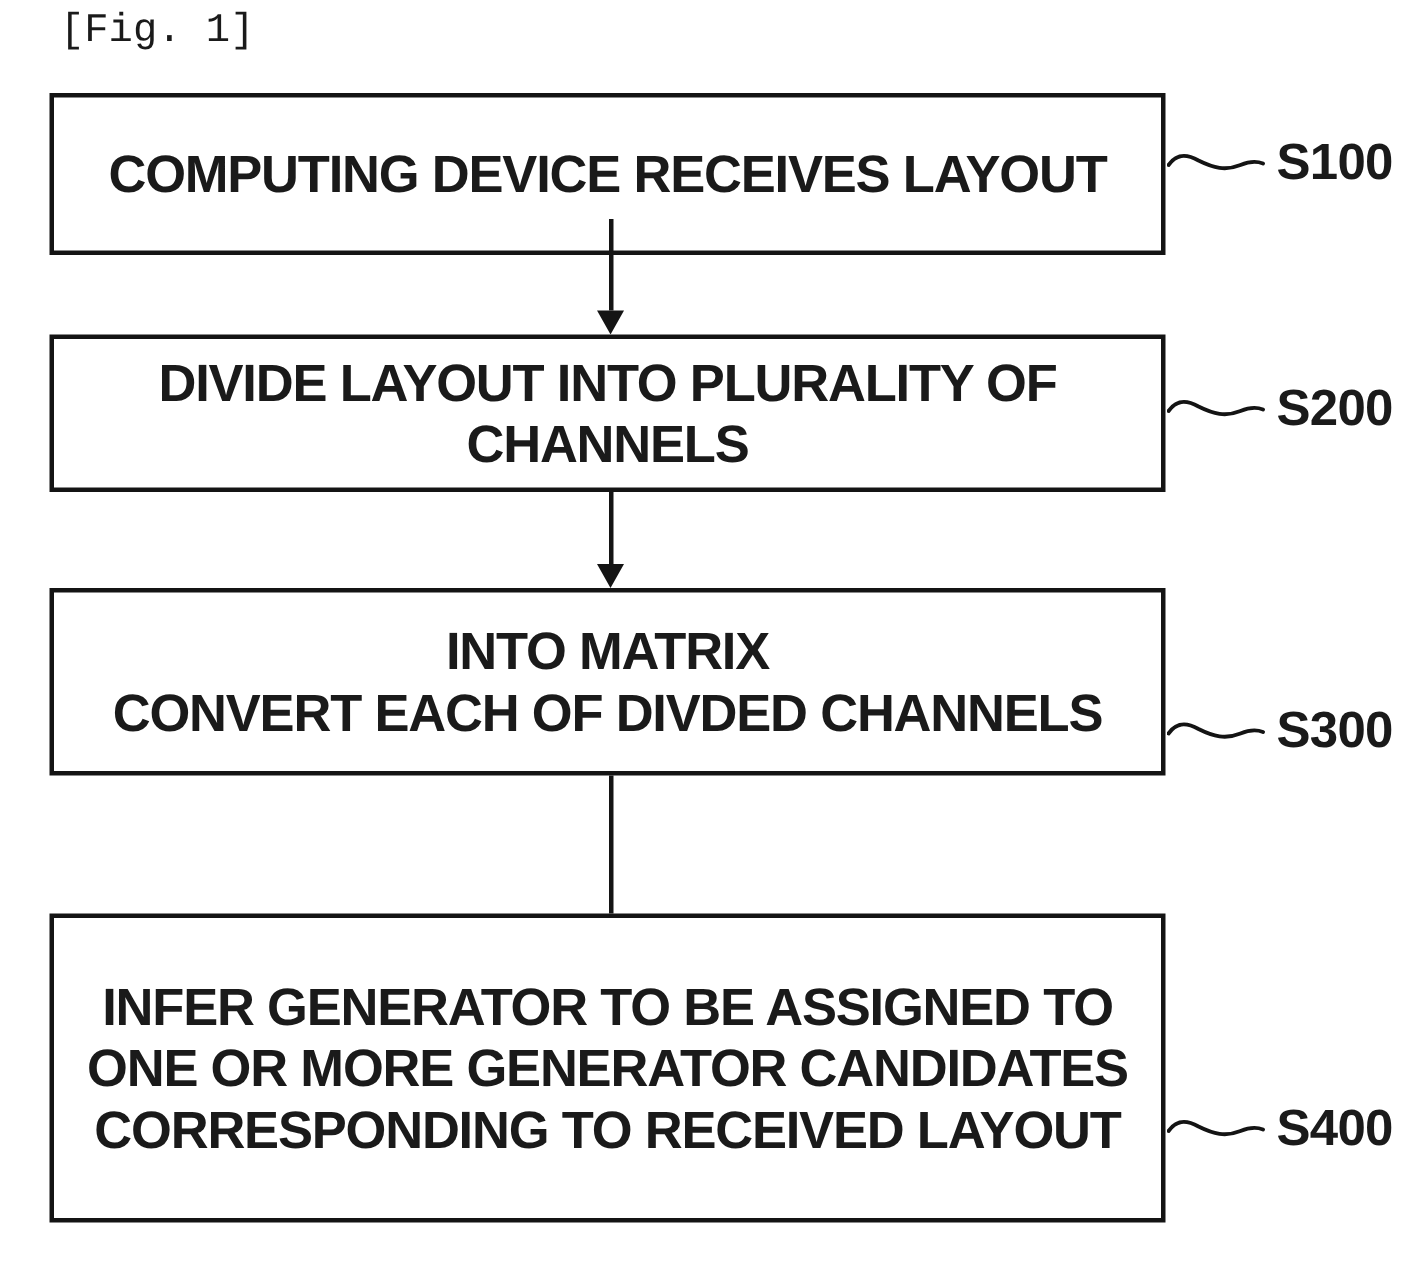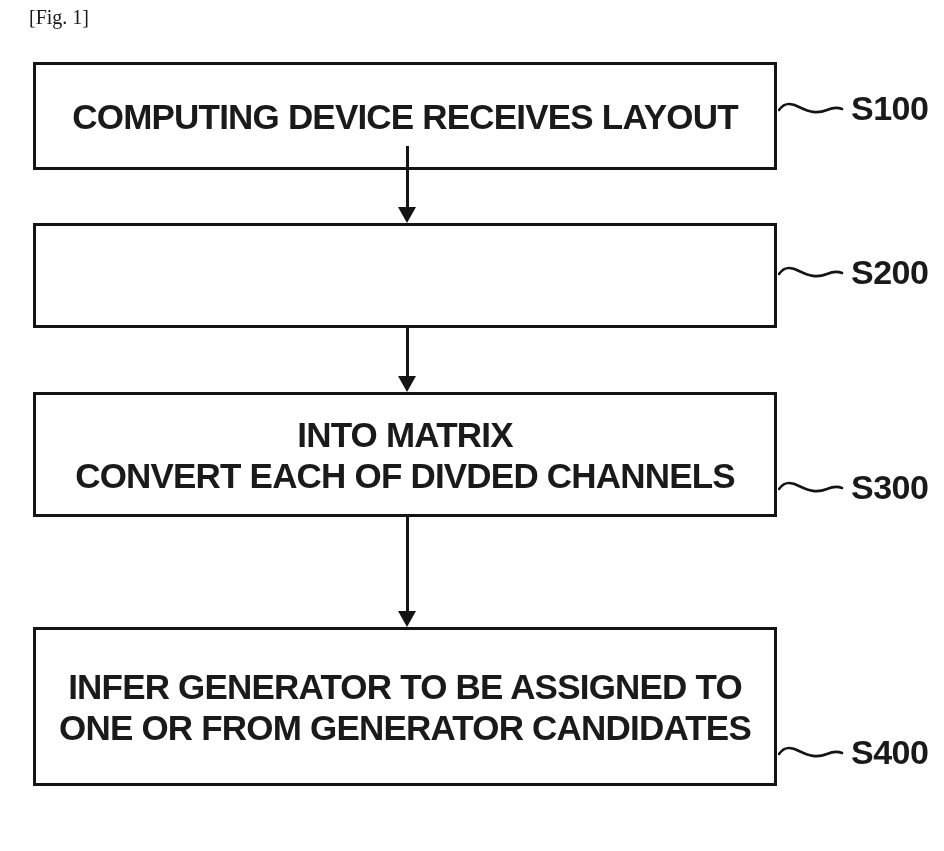--- a/index.html
+++ b/index.html
@@ -9,23 +9,23 @@
   }
   html,body{margin:0;padding:0;}
   body{
     width:944px;height:851px;
     background:var(--background);
     position:relative;
     overflow:hidden;
     font-family:"Liberation Sans","DejaVu Sans",sans-serif;
   }
   .fig-label{
-    position:absolute;left:29px;top:6px;
-    font-family:Liberation Serif, serif;
-    font-size:20px;color:var(--text);
+    position:absolute;left:40px;top:6px;
+    font-family:Liberation Mono, monospace;
+    font-size:27px;color:var(--text);
   }
   .box{
     position:absolute;left:33px;width:744px;
     box-sizing:border-box;
     border:3px solid var(--line);
     background:var(--background);
     display:flex;flex-direction:column;
     align-items:center;justify-content:center;
   }
   .line{
@@ -75,20 +75,22 @@
   </svg>
   <span class="ref">S100</span>
 </div>
 
 <div class="arrow" style="top:146px;height:77px;">
   <div class="stem"></div>
   <div class="head"></div>
 </div>
 
 <div class="box" style="top:223px;height:105px;">
+  <div class="line">DIVIDE LAYOUT INTO PLURALITY OF</div>
+  <div class="line">CHANNELS</div>
 </div>
 <div class="step-label" style="top:250px;">
   <svg class="squiggle" width="66" height="22" viewBox="0 0 66 22">
     <path d="M 1 11 C 6 4, 12 3, 21 8 C 31 13, 39 15, 49 11 C 55 8.5, 59 8, 64 10"></path>
   </svg>
   <span class="ref">S200</span>
 </div>
 
 <div class="arrow" style="top:328px;height:64px;">
   <div class="stem"></div>
@@ -104,22 +106,23 @@
     <path d="M 1 11 C 6 4, 12 3, 21 8 C 31 13, 39 15, 49 11 C 55 8.5, 59 8, 64 10"></path>
   </svg>
   <span class="ref">S300</span>
 </div>
 
 <div class="arrow" style="top:517px;height:110px;">
   <div class="stem"></div>
   <div class="head"></div>
 </div>
 
-<div class="box" style="top:627px;height:159px;">
+<div class="box" style="top:609px;height:206px;">
   <div class="line">INFER GENERATOR TO BE ASSIGNED TO</div>
-  <div class="line">ONE OR FROM GENERATOR CANDIDATES</div>
+  <div class="line">ONE OR MORE GENERATOR CANDIDATES</div>
+  <div class="line">CORRESPONDING TO RECEIVED LAYOUT</div>
 </div>
 <div class="step-label" style="top:714px;margin-top:16px;">
   <svg class="squiggle" width="66" height="22" viewBox="0 0 66 22">
     <path d="M 1 11 C 6 4, 12 3, 21 8 C 31 13, 39 15, 49 11 C 55 8.5, 59 8, 64 10"></path>
   </svg>
   <span class="ref">S400</span>
 </div>
 
 </body></html>

